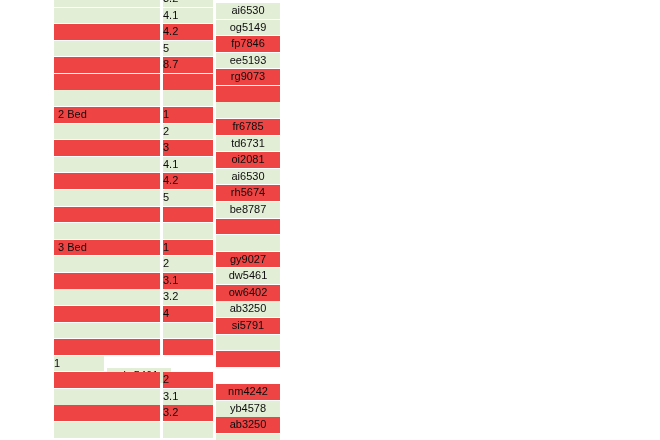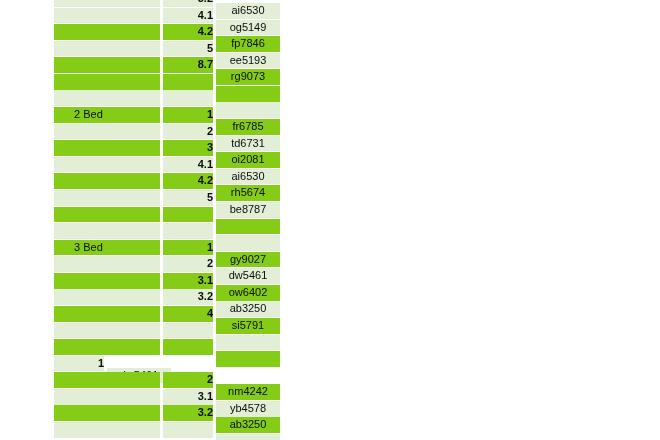--- a/index.html
+++ b/index.html
@@ -38,36 +38,35 @@
   .cell {
     height: 15.7px;
     font-size: 11px;
     color: #0d0d0d;
     box-sizing: border-box;
     overflow: hidden;
     white-space: nowrap;
   }
   .c-name {
     width: 106px;
-    padding-left: 20px;
+    padding-left: 4px;
     text-align: left;
     margin-right: 3px;
   }
   .c-num {
     width: 50px;
-    text-align: right;
+    text-align: left;
     margin-right: 3px;
-    font-weight: bold;
   }
   .c-code {
     width: 64px;
     text-align: center;
     margin-top: 12px;
   }
-  .shade-dark .cell { background: #84cc16; }
+  .shade-dark .cell { background: #ef4444; }
   .shade-light .cell { background: #e3eed7; }
 </style>
 </head>
 <body>
 
 <div id="sheet">
   <div id="table-wrap">
       <div class="row shade-light">
         <div class="cell c-name"></div>
         <div class="cell c-num">3.2</div>

